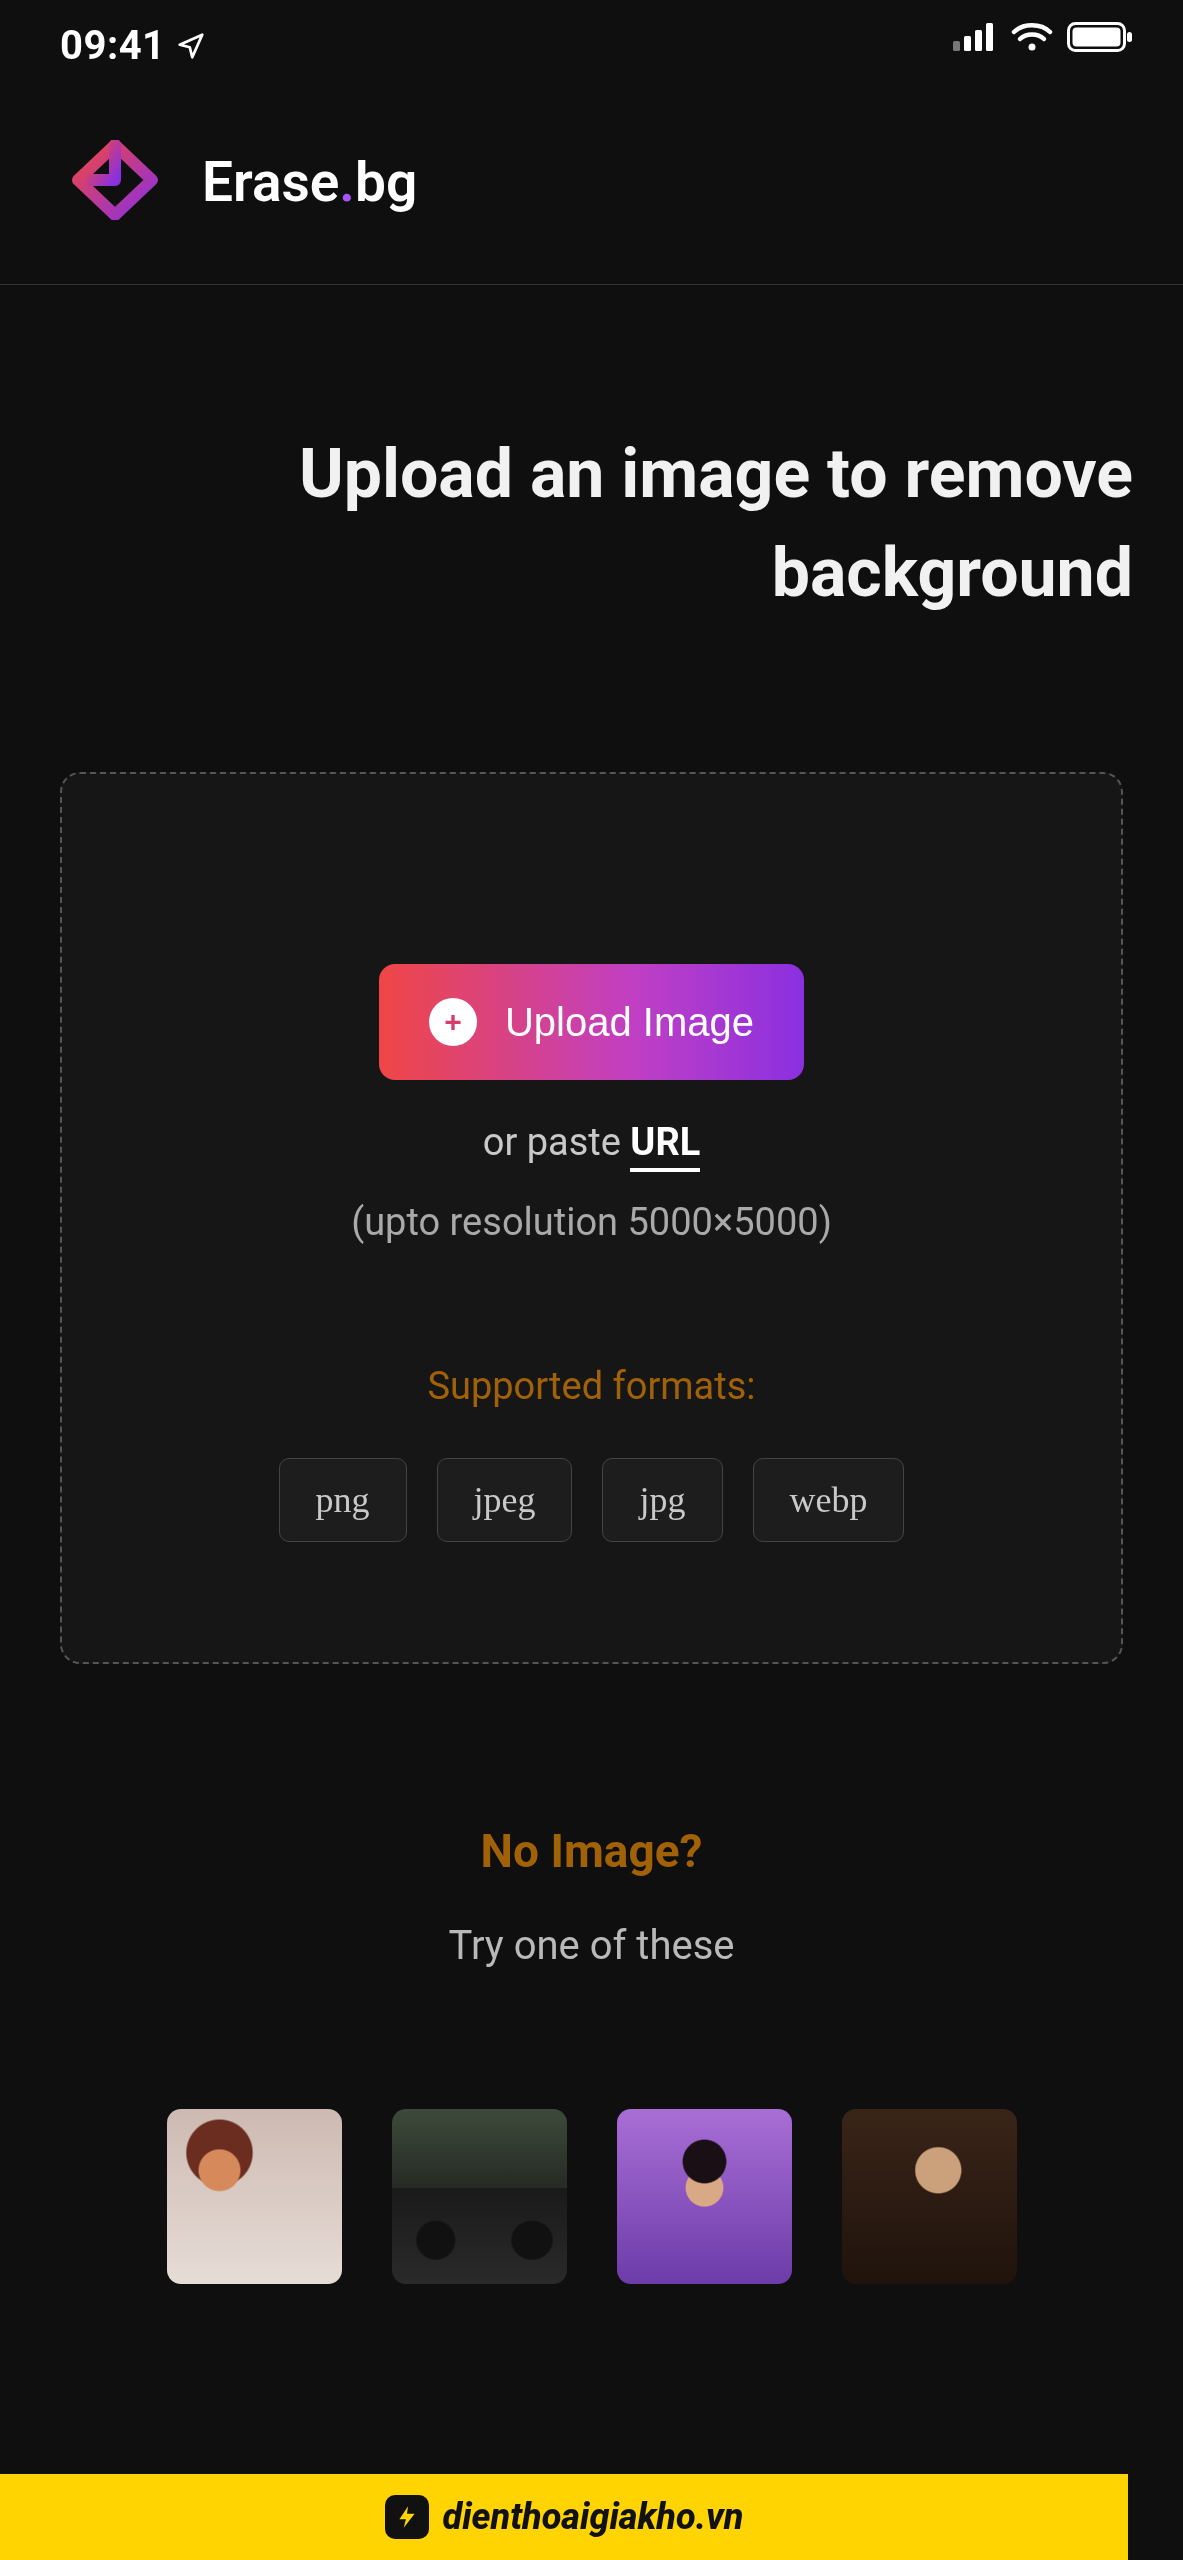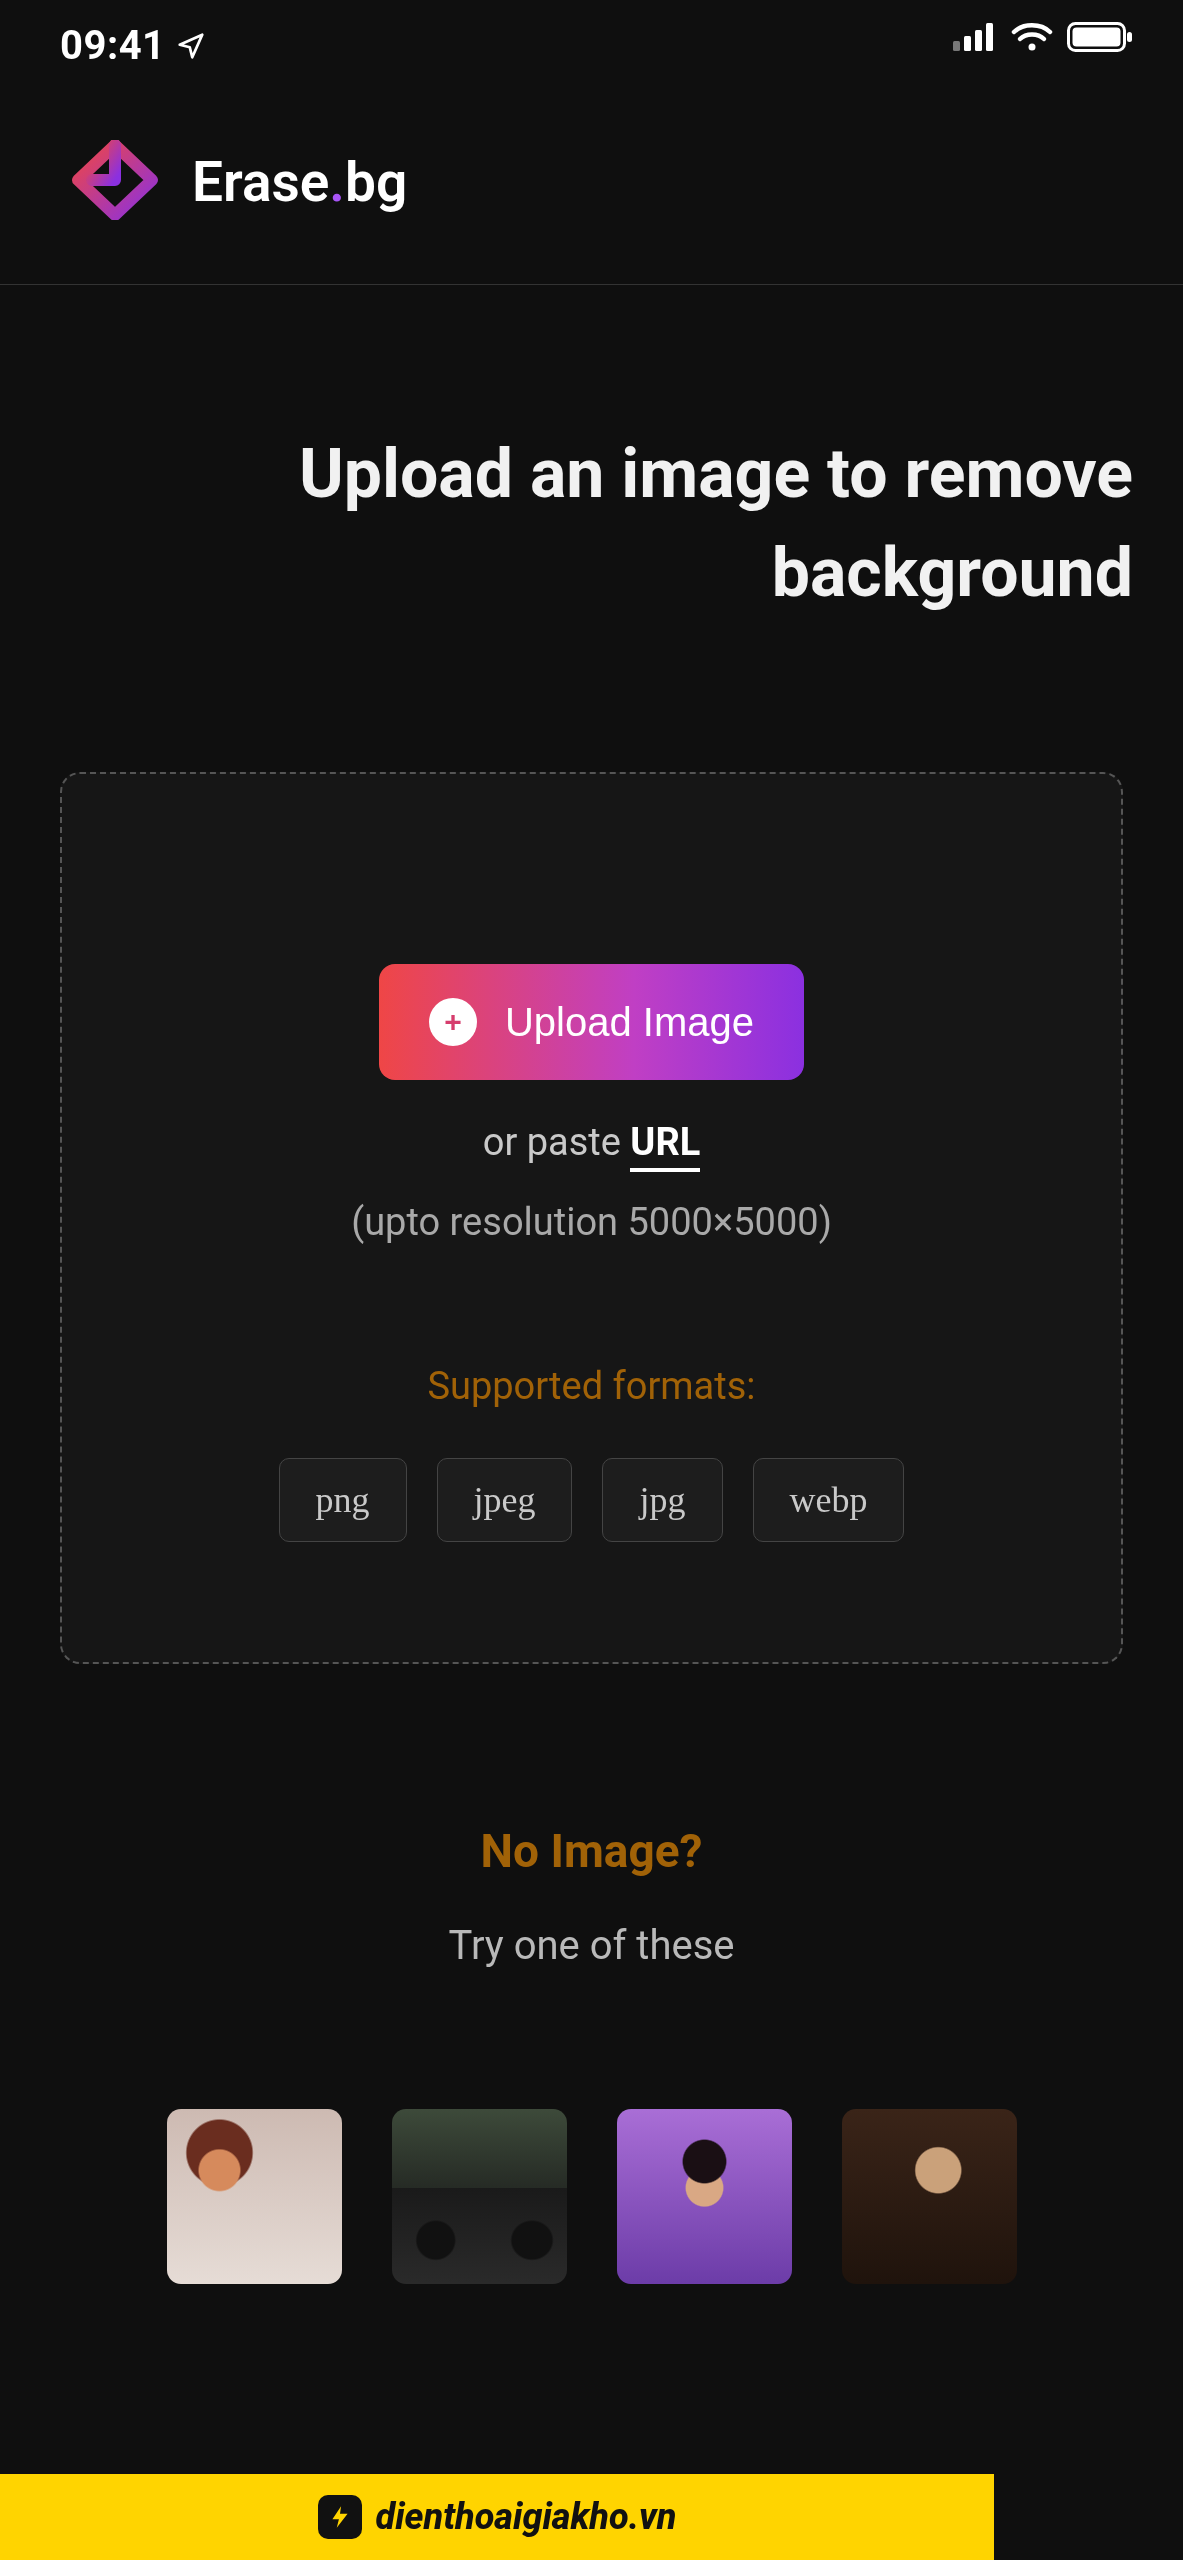--- a/index.html
+++ b/index.html
@@ -37,21 +37,21 @@
   .status-right {
     display: flex;
     align-items: center;
     gap: 14px;
   }
 
   
   .header {
     display: flex;
     align-items: center;
-    gap: 32px;
+    gap: 42px;
     padding: 40px 60px 60px 70px;
     border-bottom: 1px solid #333;
   }
   .brand-name {
     font-size: 55px;
     font-weight: 600;
     color: #fff;
   }
   .brand-name .dot { color: #a855f7; }
 
@@ -192,21 +192,21 @@
     background:
       radial-gradient(circle at 55% 35%, #caa17a 0%, #caa17a 15%, transparent 16%),
       linear-gradient(180deg, #3a2418 0%, #1f130c 100%);
   }
 
   
   .footer-banner {
     position: absolute;
     bottom: 0;
     left: 0;
-    width: 994px;
+    width: 1128px;
     background: #ffd400;
     height: 86px;
     display: flex;
     align-items: center;
     justify-content: center;
     gap: 14px;
   }
   .footer-logo {
     width: 44px;
     height: 44px;

